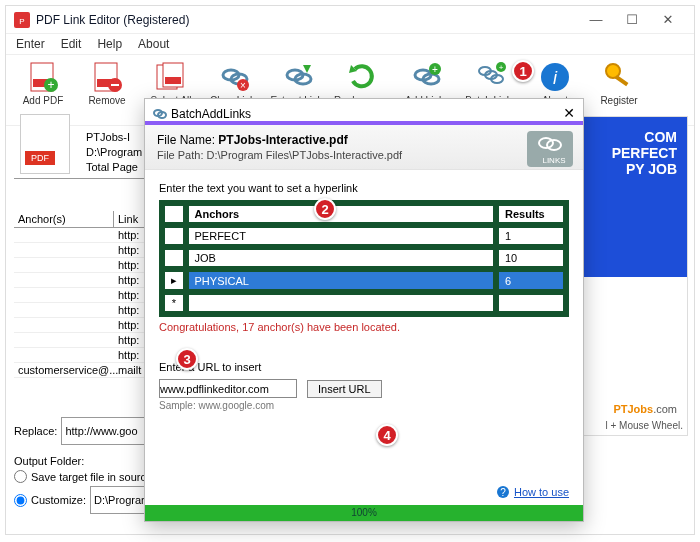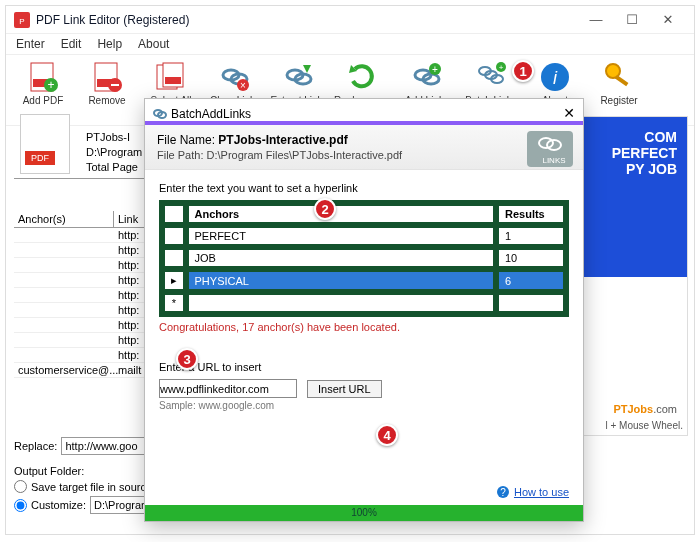--- a/index.html
+++ b/index.html
@@ -16,21 +16,21 @@
 .pdf-ico { width: 50px; height: 60px; background: linear-gradient(#fff,#fff); border: 1px solid #ccc; position: relative; }
 .pdf-ico::after { content: "PDF"; position: absolute; bottom: 8px; left: 4px; background: #d32; color: #fff; font-size: 9px; padding: 2px 6px; }
 .grid { position: absolute; top: 160px; left: 8px; width: 220px; height: 200px; font-size: 11px; overflow: hidden; border-top: 1px solid #999; }
 .grid .hdr { display: flex; background: #fff; border-bottom: 1px solid #999; }
 .grid .hdr div { padding: 2px 4px; border-right: 1px solid #999; margin-top: 32px; }
 .grid .row { display: flex; border-bottom: 1px solid #eee; }
 .grid .row div { padding: 1px 4px; }
 .c1 { width: 100px; } .c2 { width: 50px; }
 .bottom { position: absolute; bottom: 8px; left: 8px; right: 8px; font-size: 11px; }
 .bottom .line { display: flex; align-items: center; gap: 4px; margin-top: 3px; }
-.bottom input[type=text] { height: 18px; font-size: 11px; padding: 0 3px; border: 1px solid #999; }
+.bottom input[type=text] { height: 28px; font-size: 11px; padding: 0 3px; border: 1px solid #999; }
 .preview { position: absolute; right: 6px; top: 110px; width: 140px; height: 320px; border: 1px solid #ddd; overflow:hidden; }
 .preview .banner { width: 100%; height: 160px; background: #1d4ed8; color: #fff; padding: 12px 10px; font-weight: bold; font-size: 14px; text-align: right; }
 .preview .pt { position: absolute; bottom: 20px; right: 10px; font-size: 11px; color: #555; }
 .preview .hint { position: absolute; bottom: 4px; right: 4px; font-size: 10px; color: #555; }
 
 .modal { position: absolute; left: 138px; top: 92px; width: 440px; height: 424px; background: #fff; border: 1px solid #bbb; box-shadow: 0 6px 20px rgba(0,0,0,.25); }
 .modal .mtitle { display: flex; align-items: flex-end; height: 26px; padding: 0 8px; border-bottom: 4px solid #8b5cf6; font-size: 12px; }
 .modal .mtitle span:first-child { margin-right: 4px; }
 .modal .mtitle .mtx { flex: 1; }
 .modal .mtitle .x { cursor: pointer; font-size: 14px; }

